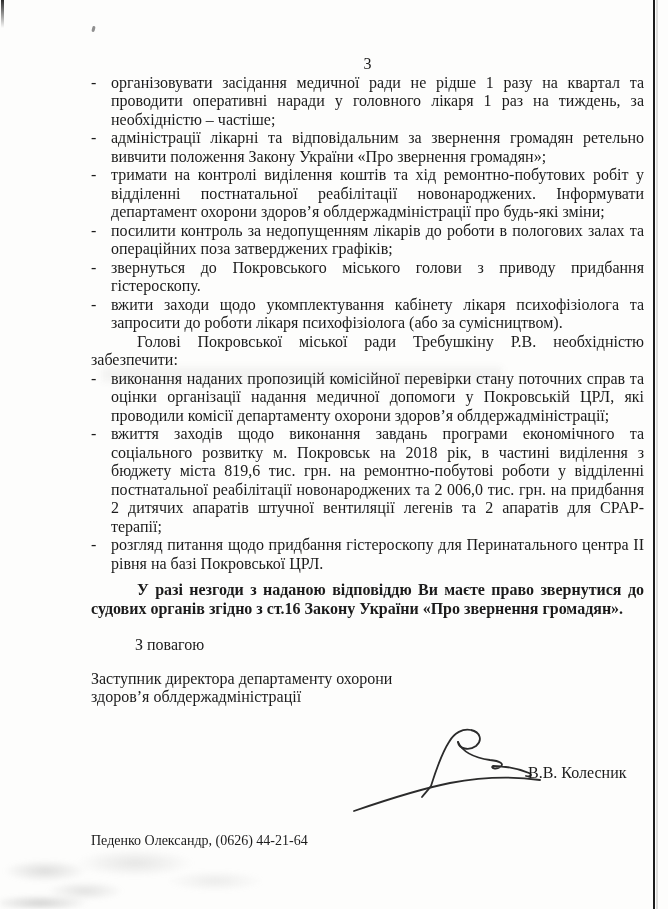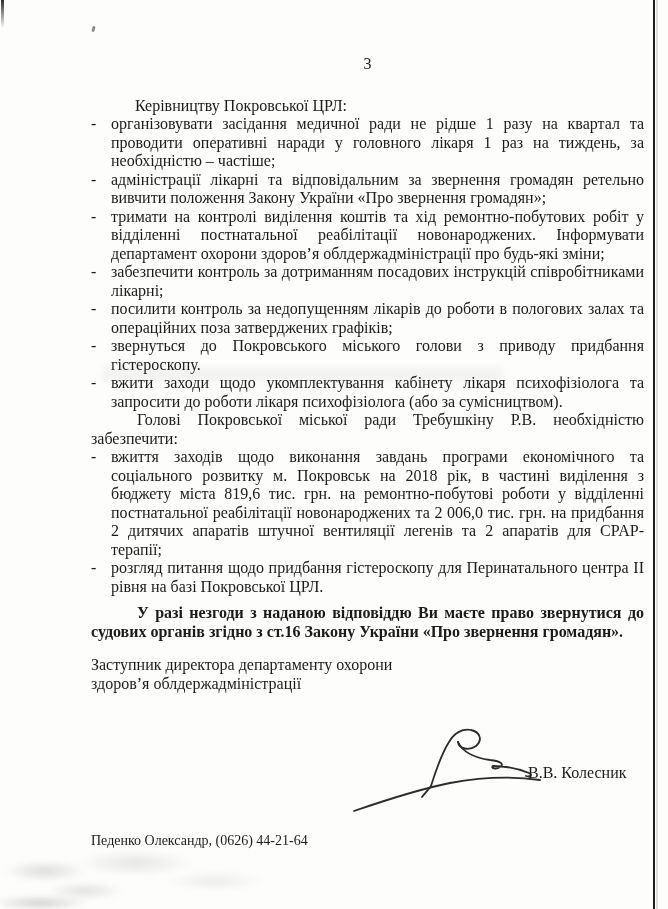--- a/index.html
+++ b/index.html
@@ -47,51 +47,51 @@
 </style>
 </head>
 <body>
 
 <div class="page">
 
   <div class="content">
 
     <div class="page-number">3</div>
 
-    <p class="heading">Керівництву Покровської ЦРЛ:</p>
 
     <div class="doc-list">
 
         <div class="li"><span class="dash">-</span><span class="li-text">організовувати засідання медичної ради не рідше 1 разу на квартал та проводити оперативні наради у головного лікаря 1 раз на тиждень, за необхідністю – частіше;</span></div>
 
         <div class="li"><span class="dash">-</span><span class="li-text">адміністрації лікарні та відповідальним за звернення громадян ретельно вивчити положення Закону України «Про звернення громадян»;</span></div>
 
         <div class="li"><span class="dash">-</span><span class="li-text">тримати на контролі виділення коштів та хід ремонтно-побутових робіт у відділенні постнатальної реабілітації новонароджених. Інформувати департамент охорони здоров’я облдержадміністрації про будь-які зміни;</span></div>
 
-        <div class="li"><span class="dash">-</span><span class="li-text">забезпечити контроль за дотриманням посадових інструкцій співробітниками лікарні;</span></div>
 
         <div class="li"><span class="dash">-</span><span class="li-text">посилити контроль за недопущенням лікарів до роботи в пологових залах та операційних поза затверджених графіків;</span></div>
 
         <div class="li"><span class="dash">-</span><span class="li-text">звернуться до Покровського міського голови з приводу придбання гістероскопу.</span></div>
 
         <div class="li"><span class="dash">-</span><span class="li-text">вжити заходи щодо укомплектування кабінету лікаря психофізіолога та запросити до роботи лікаря психофізіолога (або за сумісництвом).</span></div>
       </div>
 
     <p class="para">Голові Покровської міської ради Требушкіну Р.В. необхідністю забезпечити:</p>
 
     <div class="doc-list">
 
+        <div class="li"><span class="dash">-</span><span class="li-text">виконання наданих пропозицій комісійної перевірки стану поточних справ та оцінки організації надання медичної допомоги у Покровській ЦРЛ, які проводили комісії департаменту охорони здоров’я облдержадміністрації;</span></div>
 
         <div class="li"><span class="dash">-</span><span class="li-text">вжиття заходів щодо виконання завдань програми економічного та соціального розвитку м. Покровськ на 2018 рік, в частині виділення з бюджету міста 819,6 тис. грн. на ремонтно-побутові роботи у відділенні постнатальної реабілітації новонароджених та 2 006,0 тис. грн. на придбання 2 дитячих апаратів штучної вентиляції легенів та 2 апаратів для CPAP-терапії;</span></div>
 
         <div class="li"><span class="dash">-</span><span class="li-text">розгляд питання щодо придбання гістероскопу для Перинатального центра II рівня на базі Покровської ЦРЛ.</span></div>
       </div>
 
     <p class="para closing">У разі незгоди з наданою відповіддю Ви маєте право звернутися до судових органів згідно з ст.16 Закону України «Про звернення громадян».</p>
 
+    <p class="para regards">З повагою</p>
 
     <div class="sig-title">
       <div>Заступник директора департаменту охорони</div>
       <div>здоров’я облдержадміністрації</div>
     </div>
 
   </div>
 
   <div class="signature">
     <svg viewBox="0 0 210 92" xmlns="http://www.w3.org/2000/svg">

